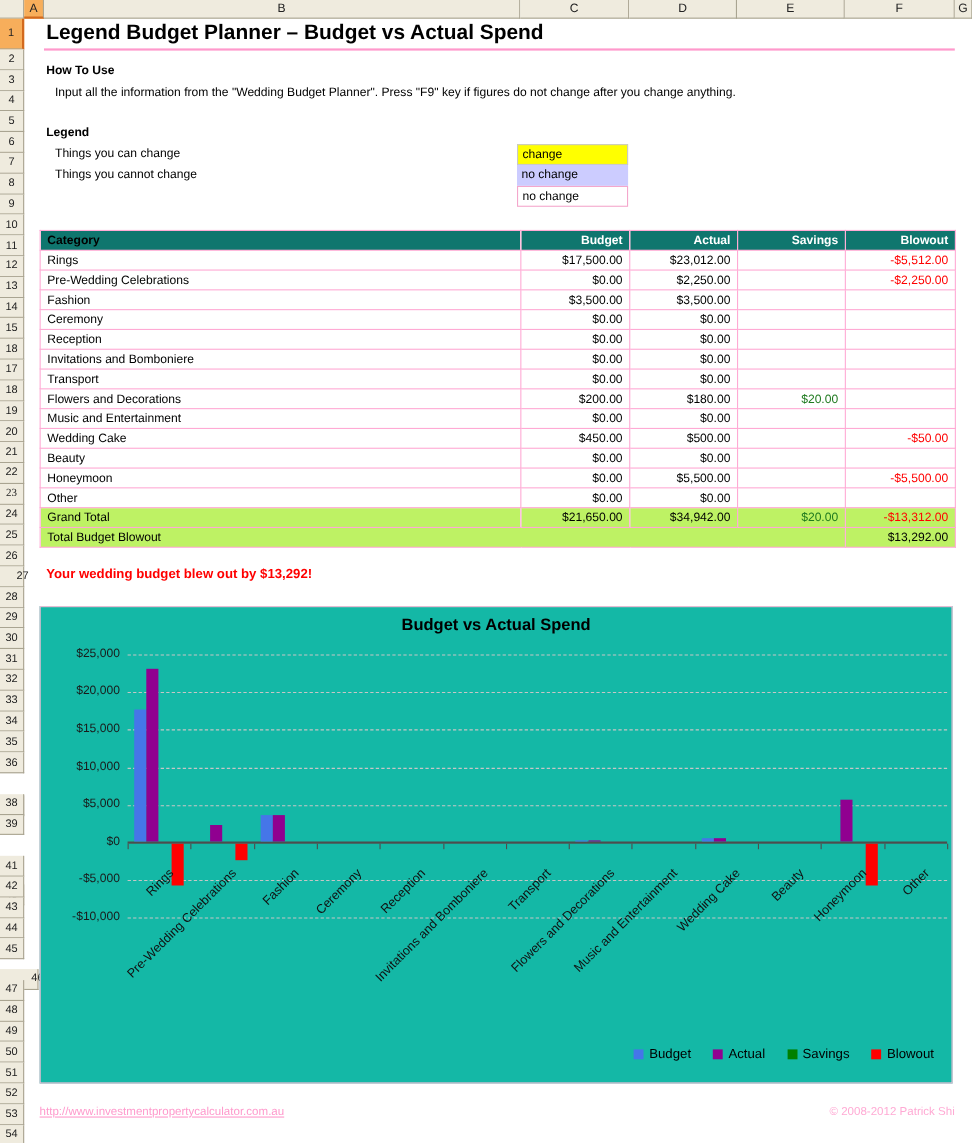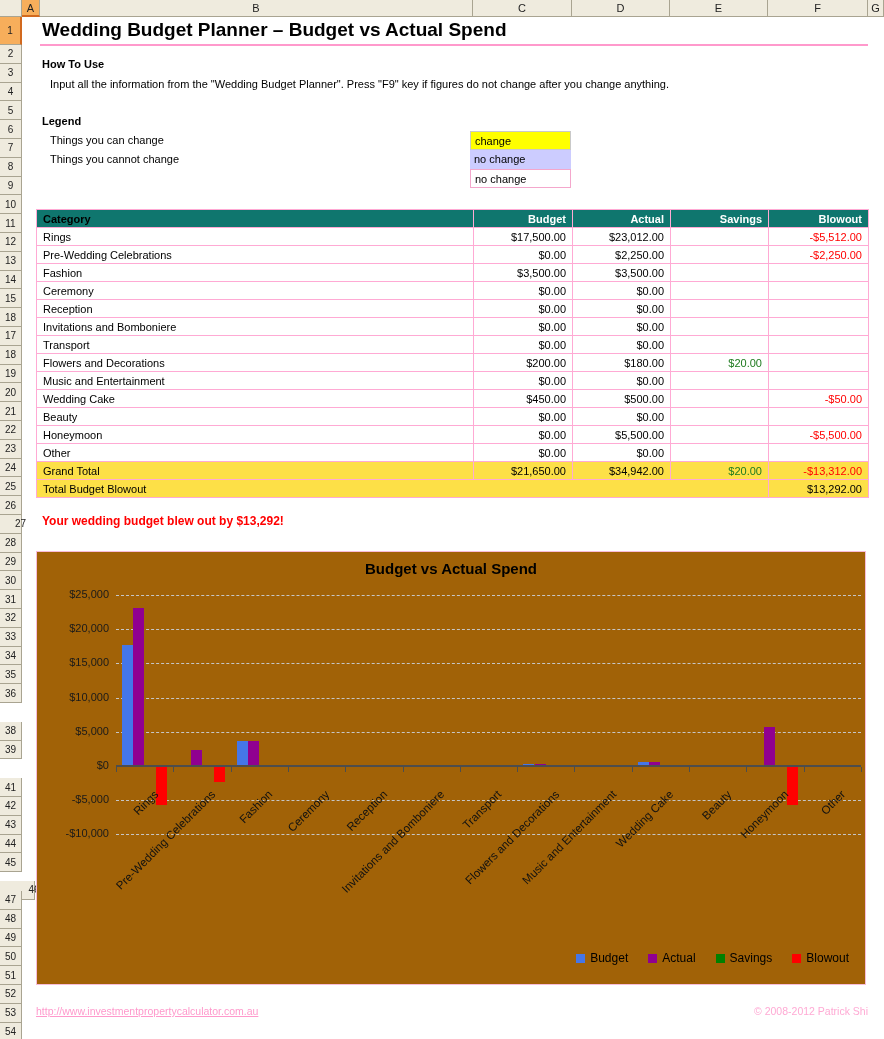--- a/index.html
+++ b/index.html
@@ -50,29 +50,29 @@
   #budget-table td,#budget-table th{
     border:1px solid #FFAAD4;height:18px;padding:0 6px;box-sizing:border-box;
     overflow:hidden;white-space:nowrap;
   }
   #budget-table th{background:#0f766e;font-weight:bold;text-align:right;color:#fff;}
   #budget-table th.cat{text-align:left;color:#000;}
   #budget-table td{text-align:right;color:#000;background:#fff;}
   #budget-table td.cat{text-align:left;}
   #budget-table td.neg{color:#FF0000;}
   #budget-table td.pos{color:#1F7A1F;}
-  #budget-table tr.total td{background:#fde047;}
+  #budget-table tr.total td{background:#bef264;}
   .warning-text{
     position:absolute;left:42px;top:514px;font-size:12px;font-weight:bold;color:#FF0000;
     white-space:nowrap;
   }
   
   #chart{
     position:absolute;left:36px;top:551px;width:830px;height:434px;
-    background:#a16207;border:1px solid #F8BCD8;box-sizing:border-box;
+    background:#14b8a6;border:1px solid #F8BCD8;box-sizing:border-box;
   }
   .chart-title{
     position:absolute;left:0;top:8px;width:100%;text-align:center;
     font-size:15px;font-weight:bold;color:#000;
   }
   .gridline{position:absolute;height:0;border-top:1px dashed #C6C6C6;}
   .axis-line{position:absolute;background:#4D4D4D;}
   .ytick-label{
     position:absolute;left:0;width:72px;text-align:right;font-size:11px;color:#1a1a1a;
   }
@@ -127,21 +127,21 @@
     <div class="row-hdr" style="top: 251.8px; height: 18.8px;">13</div>
     <div class="row-hdr" style="top: 270.6px; height: 18.8px;">14</div>
     <div class="row-hdr" style="top: 289.4px; height: 18.8px;">15</div>
     <div class="row-hdr" style="top: 308.2px; height: 18.8px;">18</div>
     <div class="row-hdr" style="top: 327px; height: 18.8px;">17</div>
     <div class="row-hdr" style="top: 345.8px; height: 18.8px;">18</div>
     <div class="row-hdr" style="top: 364.6px; height: 18.8px;">19</div>
     <div class="row-hdr" style="top: 383.4px; height: 18.8px;">20</div>
     <div class="row-hdr" style="top: 402.2px; height: 18.8px;">21</div>
     <div class="row-hdr" style="top: 421px; height: 18.8px;">22</div>
-    <div class="row-hdr" style="top: 439.8px; height: 18.8px;">23</div>
+    <div class="row-hdr" style="top: 439.8px; height: 18.8px; font-family: Liberation Serif, serif;">23</div>
     <div class="row-hdr" style="top: 458.6px; height: 18.8px;">24</div>
     <div class="row-hdr" style="top: 477.4px; height: 18.8px;">25</div>
     <div class="row-hdr" style="top: 496.2px; height: 18.8px;">26</div>
     <div class="row-hdr" style="top: 515px; height: 18.8px; padding-left: 20px;">27</div>
     <div class="row-hdr" style="top: 533.8px; height: 18.8px;">28</div>
     <div class="row-hdr" style="top: 552.6px; height: 18.8px;">29</div>
     <div class="row-hdr" style="top: 571.4px; height: 18.8px;">30</div>
     <div class="row-hdr" style="top: 590.2px; height: 18.8px;">31</div>
     <div class="row-hdr" style="top: 609px; height: 18.8px;">32</div>
     <div class="row-hdr" style="top: 627.8px; height: 18.8px;">33</div>
@@ -161,21 +161,21 @@
     <div class="row-hdr" style="top: 891px; height: 18.8px;">47</div>
     <div class="row-hdr" style="top: 909.8px; height: 18.8px;">48</div>
     <div class="row-hdr" style="top: 928.6px; height: 18.8px;">49</div>
     <div class="row-hdr" style="top: 947.4px; height: 18.8px;">50</div>
     <div class="row-hdr" style="top: 966.2px; height: 18.8px;">51</div>
     <div class="row-hdr" style="top: 985px; height: 18.8px;">52</div>
     <div class="row-hdr" style="top: 1003.8px; height: 18.8px;">53</div>
     <div class="row-hdr" style="top: 1022.6px; height: 18.8px;">54</div>
   </div>
 
-<div class="page-title">Wedding Budget Planner – Budget vs Actual Spend</div>
+<div class="page-title">Legend Budget Planner – Budget vs Actual Spend</div>
 <div class="title-underline"></div>
 
 <div class="h-sm" style="left:42px;top:58px;">How To Use</div>
 <div class="t-sm" style="left:50px;top:78px;">Input all the information from the "Wedding Budget Planner". Press "F9" key if figures do not change after you change anything.</div>
 
 <div class="h-sm" style="left:42px;top:115px;">Legend</div>
 <div class="t-sm" style="left:50px;top:134px;">Things you can change</div>
 <div class="t-sm" style="left:50px;top:153px;">Things you cannot change</div>
 <div class="legend-cell c0" style="top:131px;">change</div>
 <div class="legend-cell c1" style="top:150px;">no change</div>

